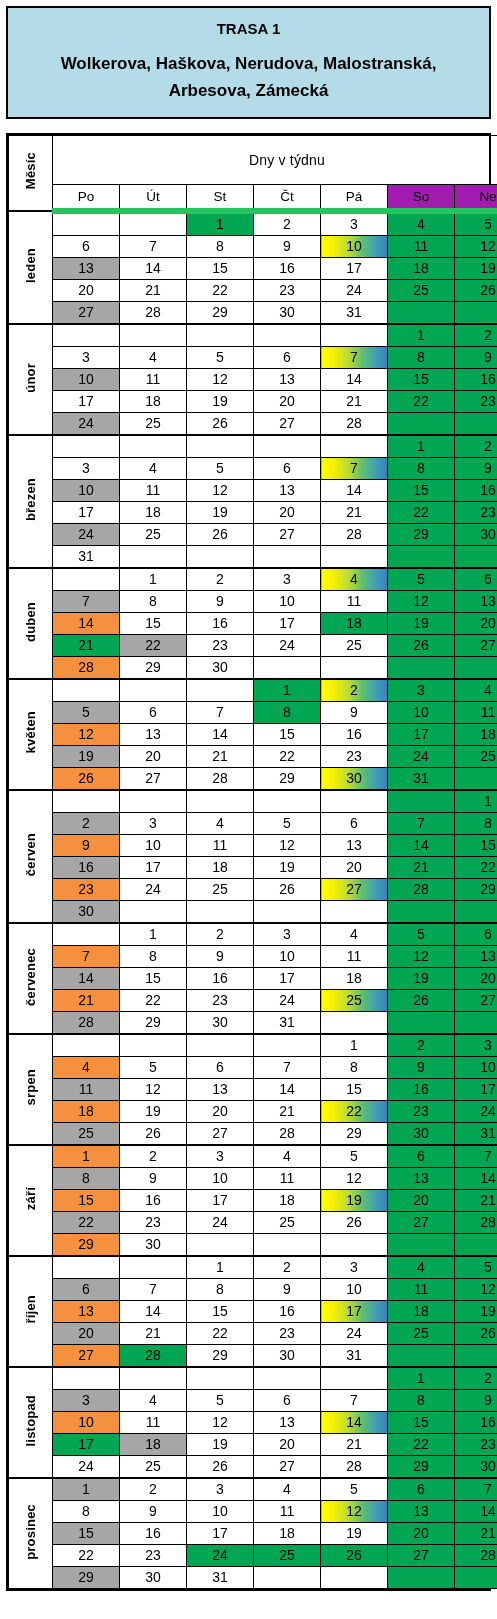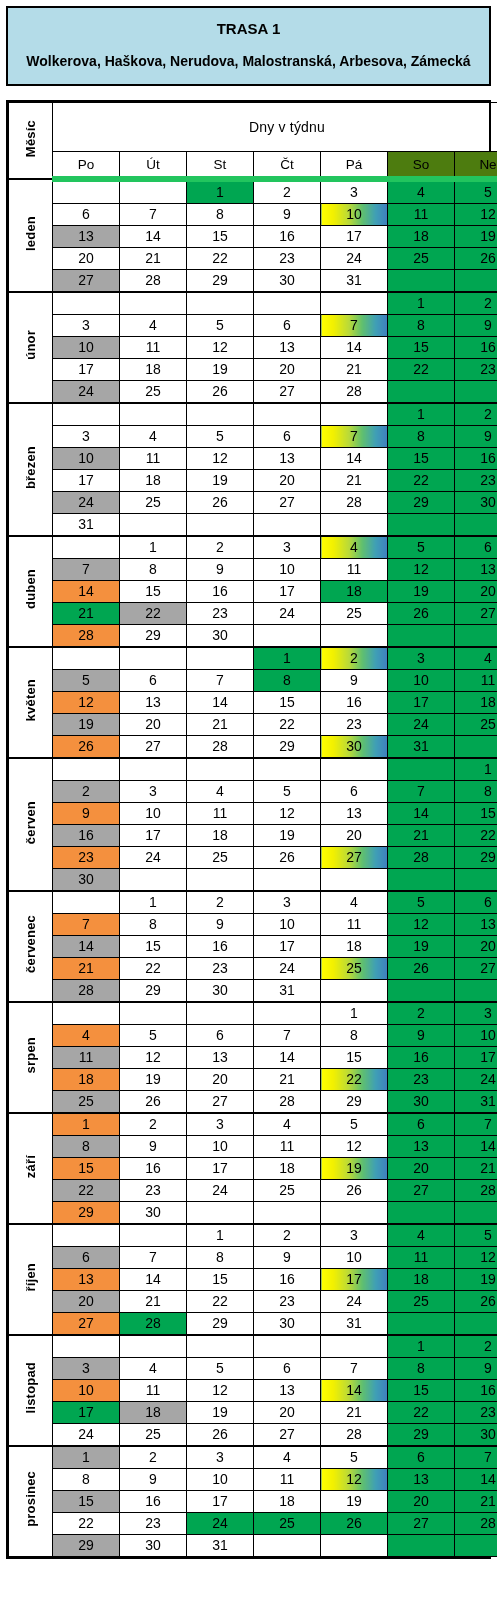--- a/index.html
+++ b/index.html
@@ -20,21 +20,21 @@
     box-sizing:border-box;
   }
   .banner-title{
     font-size:15px;
     font-weight:bold;
     color:#000;
     line-height:1.5;
     margin-bottom:9px;
   }
   .banner-sub{
-    font-size:14px;
+    font-size:17px;
     font-weight:bold;
     color:#000;
     line-height:1.62;
     padding:0 6px;
   }
 
   
   .cal-wrap{
     margin:14px 6px 6px 6px;
     border:2px solid #000000;
@@ -79,21 +79,21 @@
     height:44px;
     font-size:14px;
     font-weight:bold;
     letter-spacing:.2px;
   }
   .hdr-dow{
     height:24px;
     font-size:13.5px;
     font-weight:bold;
   }
-  .hdr-dow.weekend{background:#4d7c0f;margin-left:18px;}
+  .hdr-dow.weekend{background:#a21caf;margin-left:18px;}
 
   
   td.day{
     height:21px;
     font-size:14px;
     line-height:21px;
     background:#ffffff;
   }
   td.day.empty{background:#ffffff;}
   td.day.we{background:#00a651;}

